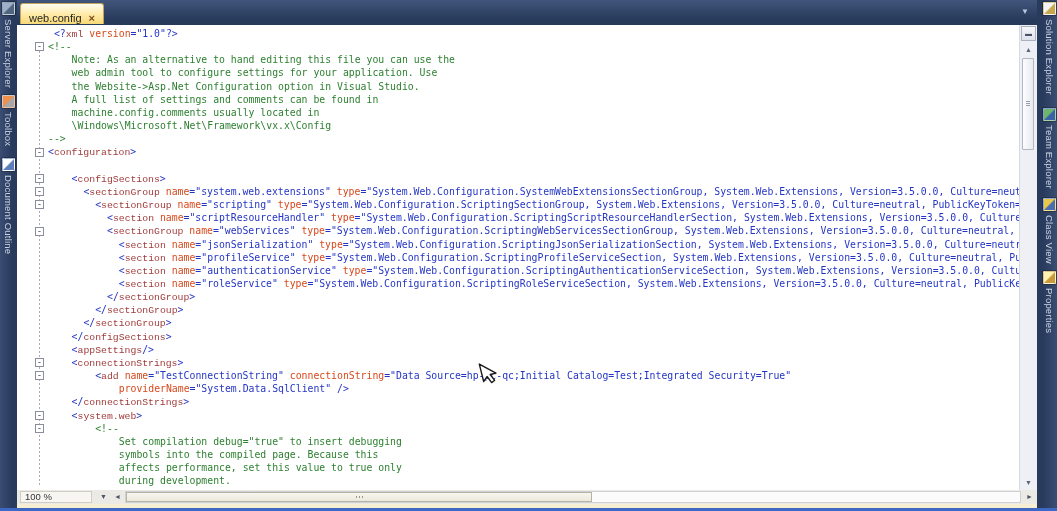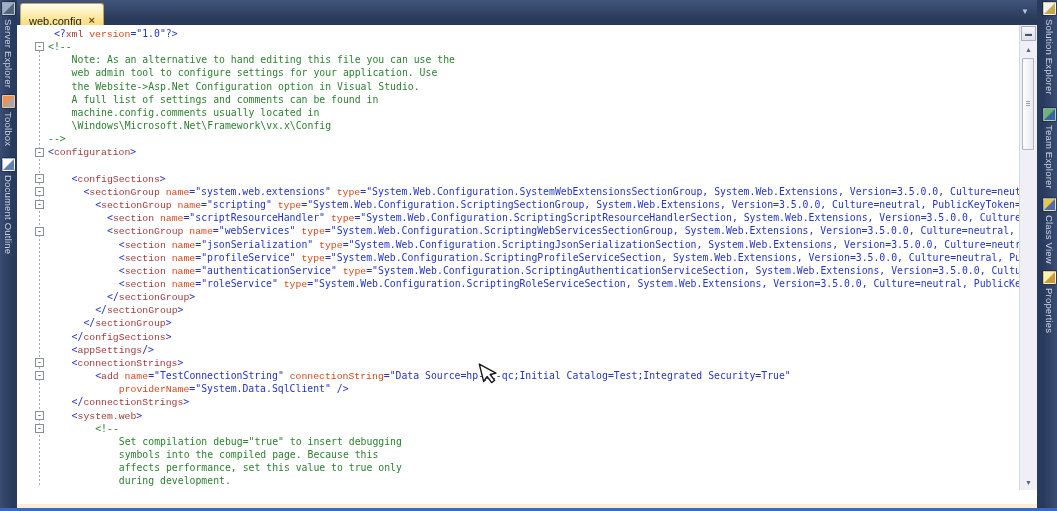--- a/index.html
+++ b/index.html
@@ -6,24 +6,24 @@
   .screen{position:relative;width:1057px;height:511px;overflow:hidden;background:#ffffff;
           font-family:"Liberation Sans",sans-serif;}
 
   
   .chrome-left{position:absolute;left:0;top:0;width:17px;height:511px;
                background:linear-gradient(90deg,#3a4d72,#293b5d 70%);}
   .chrome-right{position:absolute;right:0;top:0;width:20px;height:511px;
                 background:linear-gradient(270deg,#3a4d72,#293b5d 70%);}
   .tabstrip{position:absolute;left:17px;top:0;width:1020px;height:25px;
             background:linear-gradient(#41557c,#273a5a 80%);}
-  .doc-tab{position:absolute;left:3px;top:3px;height:21px;padding:11px 8px;
+  .doc-tab{position:absolute;left:3px;top:3px;height:21px;padding:0 8px;
            background:linear-gradient(#fffdf0,#ffeaa4 55%,#f7d977);
            border:1px solid #c3a45b;border-bottom:none;border-radius:3px 3px 0 0;
-           color:#1f1f1f;font-size:11px;display:flex;align-items:flex-start;gap:7px;box-sizing:border-box;}
+           color:#1f1f1f;font-size:11px;display:flex;align-items:flex-end;gap:7px;box-sizing:border-box;}
   .tab-close{color:#7c4a1d;font-size:11px;font-weight:bold;line-height:1;cursor:default;}
   .tab-overflow{position:absolute;right:8px;top:8px;color:#b9c7de;font-size:8px;line-height:1;}
 
   
   .vtab{position:absolute;width:16px;display:flex;flex-direction:column;align-items:center;gap:4px;
         color:#cad4e4;font-size:9.5px;letter-spacing:.2px;cursor:default;}
   .vtab-label{writing-mode:vertical-rl;white-space:nowrap;}
   .vtab-icon{width:11px;height:11px;border-radius:1px;border:1px solid rgba(255,255,255,.4);
              box-shadow:0 0 0 1px rgba(0,0,0,.25);}
 
@@ -34,21 +34,21 @@
   .fold-box{position:absolute;left:18px;width:9px;height:9px;background:#fff;border:1px solid #8a8e9a;
             box-sizing:border-box;color:#3a3f4a;font-size:9px;line-height:6px;text-align:center;
             font-family:"DejaVu Sans Mono",monospace;}
   .code{position:absolute;left:31px;top:2px;white-space:pre;
         font-family:"DejaVu Sans Mono","Liberation Mono",monospace;
         font-size:9.8px;line-height:13.17px;color:#000;}
   .code-line{height:13.17px;}
   .tk-d{color:var(--c-delim);}   
   .tk-v{color:var(--c-value);}   
   .tk-t{color:var(--c-tag);font-family:Liberation Mono, monospace;}     
-  .tk-a{color:var(--c-attr);font-family:Liberation Mono, monospace;}    
+  .tk-a{color:var(--c-attr);}    
   .tk-c{color:var(--c-comment);} 
   .tk-x{color:#000;}
 
   
   .vscroll{position:absolute;left:1019px;top:25px;width:18px;height:465px;
            background:#eef0f5;border-left:1px solid #d7d9e0;box-sizing:border-box;}
   .vs-split{position:absolute;left:1px;right:1px;top:1px;height:15px;background:linear-gradient(#f6f7fa,#dde1ea);
             border:1px solid #aab0bd;box-sizing:border-box;color:#4b5367;font-size:7px;line-height:13px;text-align:center;}
   .vs-up{position:absolute;left:0;right:0;top:18px;height:13px;color:#5a6478;font-size:7px;line-height:13px;text-align:center;}
   .vs-thumb{position:absolute;left:2px;right:3px;top:33px;height:90px;
@@ -139,20 +139,29 @@
       <div class="fold-box" style="top: 399.1px;">-</div>
     </div>
 
   <div class="vscroll">
     <div class="vs-split">▬</div>
     <div class="vs-up">▲</div>
     <div class="vs-thumb"></div>
     <div class="vs-down">▼</div>
   </div>
 
+  <div class="hbar">
+    <div class="zoom-combo">100 %</div>
+    <div class="hs-dd">▼</div>
+    <div class="hs-left">◄</div>
+    <div class="hs-track">
+      <div class="hs-thumb"></div>
+    </div>
+    <div class="hs-right">►</div>
+  </div>
 
   <div class="bottom-strip"></div>
   <div class="bottom-accent"></div>
 
   <svg class="cursor" viewBox="0 0 24 28">
     <path d="M5,2 L5,20 L9.5,16 L12.5,23 L16,21.5 L13,14.8 L19,14.8 Z" fill="#ffffff" stroke="#1a1a1a" stroke-width="1.4" stroke-linejoin="round"></path>
   </svg>
 
 </div>
 

